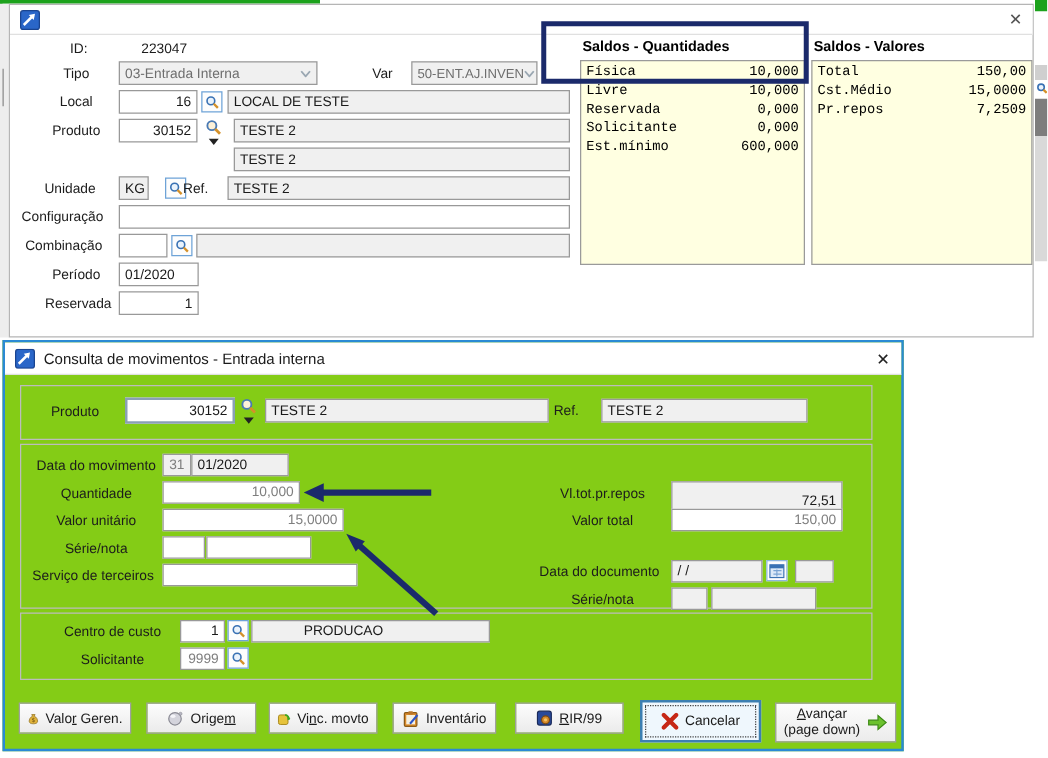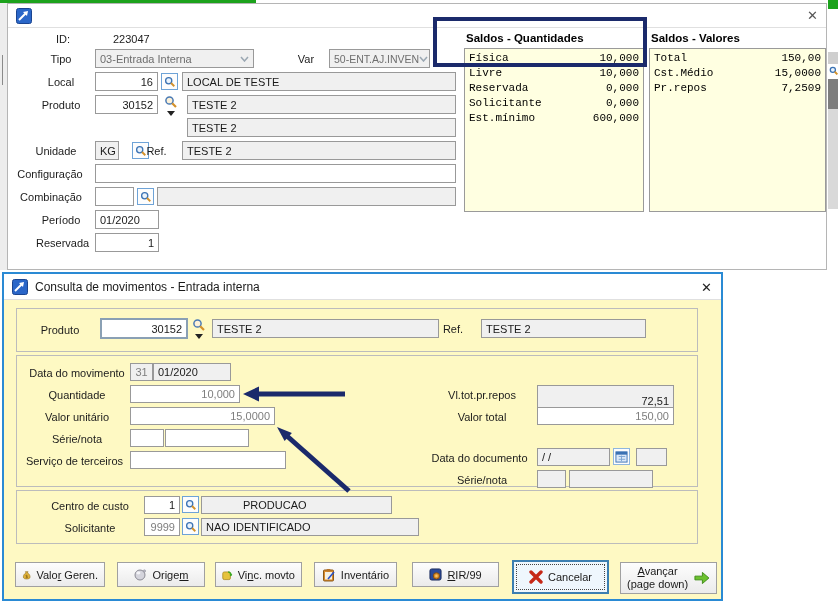--- a/index.html
+++ b/index.html
@@ -10,21 +10,21 @@
   .green-strip{position:absolute;background:#1ca21c;}
   .sliver{position:absolute;background:#ededed;}
   .sliver-line{position:absolute;background:#8a8a8a;}
   .r-block-light{position:absolute;background:#cfcfcf;}
   .r-block-dark{position:absolute;background:#7d7d7d;}
   .r-block-mid{position:absolute;background:#d9d9d9;}
 
   
   .win{position:absolute;background:#fff;box-sizing:border-box;}
   .win-top{left:7px;top:3px;width:820px;height:267px;border:1px solid #b5b5b5;}
-  .win-bottom{left:2px;top:272px;width:721px;height:329px;border:2px solid #2a8ad4;background:#fef9c3;}
+  .win-bottom{left:2px;top:272px;width:721px;height:329px;border:2px solid #2a8ad4;background:#84cc16;}
   .titlebar{position:absolute;left:0;top:0;right:0;height:23px;background:#fff;border-bottom:1px solid #e0e0e0;display:flex;align-items:center;}
   .titlebar .app-ic{margin-left:8px;width:16px;height:16px;flex:0 0 auto;}
   .title-txt{margin-left:7px;font-size:12px;white-space:nowrap;}
   .title-gray{color:#8a8a8a;}
   .title-dark{color:#1a1a1a;}
   .close-x{position:absolute;top:3px;width:17px;height:17px;display:flex;align-items:center;justify-content:center;font-size:13px;color:#555;cursor:default;}
 
   .lbl{position:absolute;font-size:11px;color:#1c1c1c;white-space:nowrap;text-align:center;}
   .field{position:absolute;box-sizing:border-box;border:1px solid #999;background:#fff;font-size:11px;color:#1a1a1a;display:flex;align-items:center;padding:0 4px;white-space:nowrap;overflow:hidden;height:19px;}
   .gray{background:#f0f0f0;}
@@ -269,21 +269,20 @@
     <div class="field gray" style="left:197px;top:222px;width:191px;height:18px;padding-left:41px;">PRODUCAO</div>
 
     <div class="lbl" style="left:36px;top:248px;width:100px;">Solicitante</div>
     <div class="field right graytxt" style="left:140px;top:244px;width:36px;height:18px;">9999</div>
     <button class="lookup" style="left:178px;top:244px;">
       <svg width="12" height="12" viewBox="0 0 14 14">
           <circle cx="5.5" cy="5.5" r="3.6" fill="#eaf3fc" stroke="#3a72b4" stroke-width="1.5"></circle>
           <line x1="8.2" y1="8.2" x2="12" y2="12" stroke="#d4912a" stroke-width="2.2"></line>
         </svg>
     </button>
-    <div class="field gray" style="left:197px;top:244px;width:218px;height:18px;">NAO IDENTIFICADO</div>
 
     <button class="btn" style="left:11px;top:288px;width:90px;">
       <svg width="14" height="14" viewBox="0 0 14 14">
           <path d="M5 2 L9 2 L8 4 C11 5 12 8 12 10 C12 12 10 13 7 13 C4 13 2 12 2 10 C2 8 3 5 6 4 Z" fill="#e0b23a" stroke="#8a6b1a" stroke-width="0.8"></path>
           <text x="7" y="11" font-size="7" text-anchor="middle" fill="#6b4f10" font-family="DejaVu Sans, sans-serif">$</text>
         </svg>
       <span><span>Valo</span><span class="u">r</span><span> Geren.</span></span>
     </button>
     <button class="btn" style="left:113px;top:288px;width:88px;">
       <svg width="14" height="14" viewBox="0 0 14 14">

